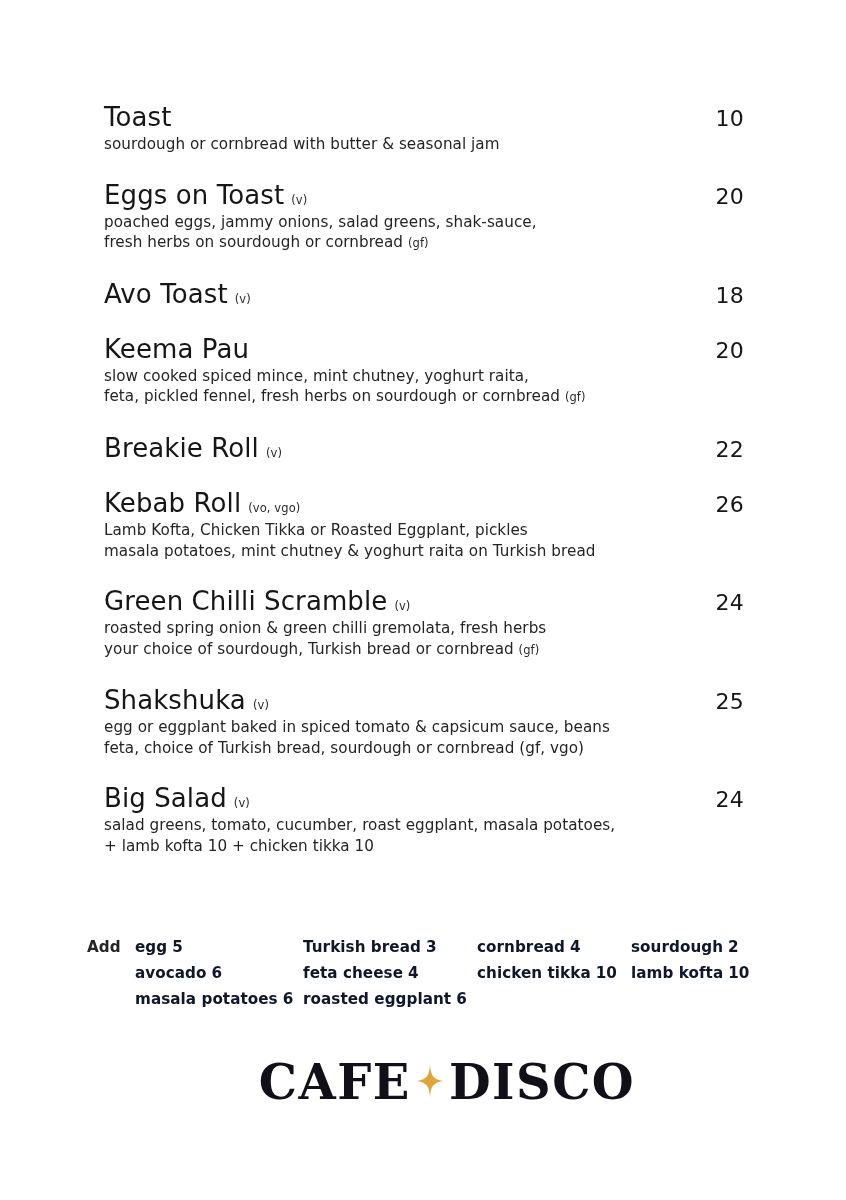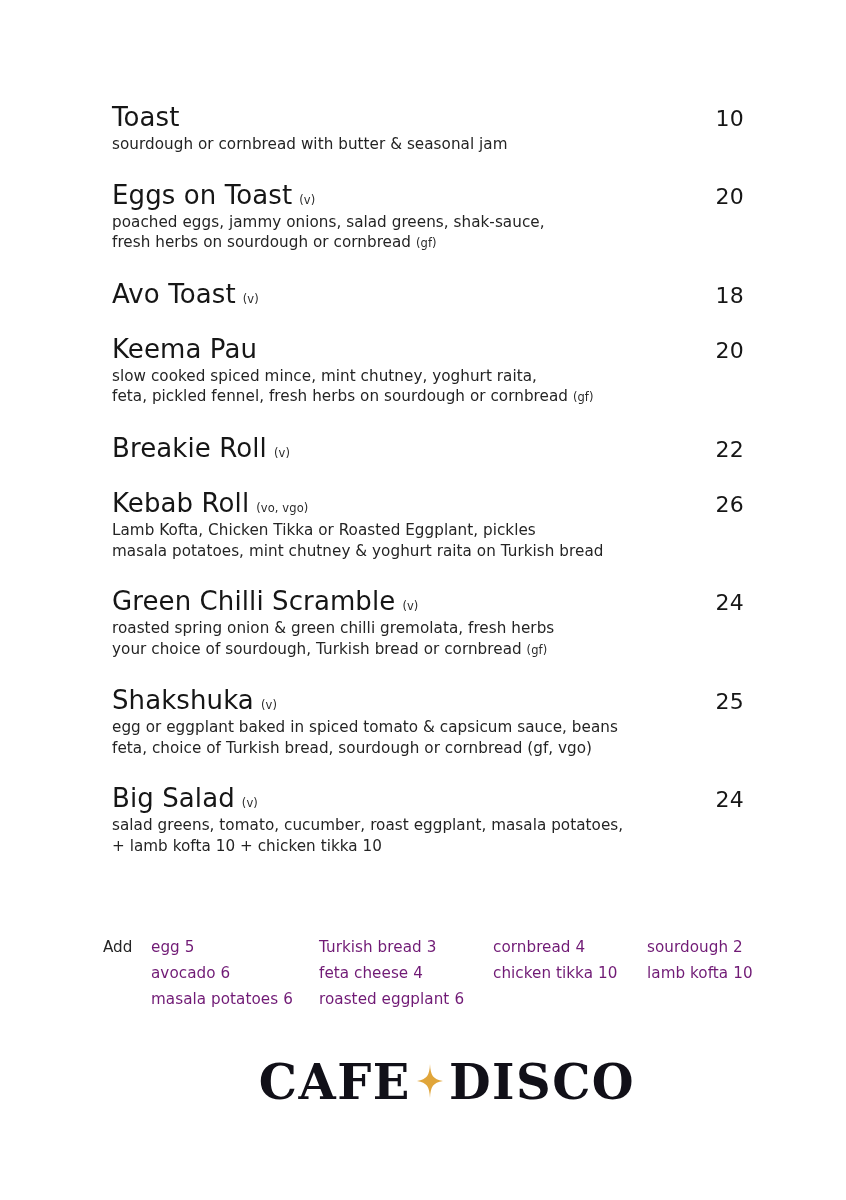--- a/index.html
+++ b/index.html
@@ -27,21 +27,20 @@
     position: absolute;
     left: 104px;
     top: 103px;
     width: 640px;
   }
 
   
   .menu-item {
     position: relative;
     margin-bottom: 26px;
-    margin-left: 8px;
   }
   .menu-item:last-child { margin-bottom: 0; }
 
   .item-head {
     display: flex;
     align-items: baseline;
     justify-content: space-between;
     width: 100%;
   }
 
@@ -88,38 +87,39 @@
   }
   .desc-small {
     font-size: 11.5px;
     color: #2a2a2a;
     letter-spacing: 0.1px;
   }
 
   
   .addons {
     position: absolute;
-    left: 103px;
+    left: 87px;
     top: 938px;
     width: 680px;
+    font-weight: bold;
   }
   .addon-row {
     display: flex;
     height: 26px;
     align-items: baseline;
   }
   .addon-label {
     width: 48px;
     font-size: 15.2px;
     color: #242424;
     flex: 0 0 48px;
   }
   .addon-cell {
     font-size: 15.2px;
-    color: #701a75;
+    color: #0f172a;
     white-space: nowrap;
     letter-spacing: 0.05px;
   }
   .c1 { flex: 0 0 168px; }
   .c2 { flex: 0 0 174px; }
   .c3 { flex: 0 0 154px; }
   .c4 { flex: 0 0 auto; }
   .addon-cell .price-n { margin-left: 5px; }
 
   

